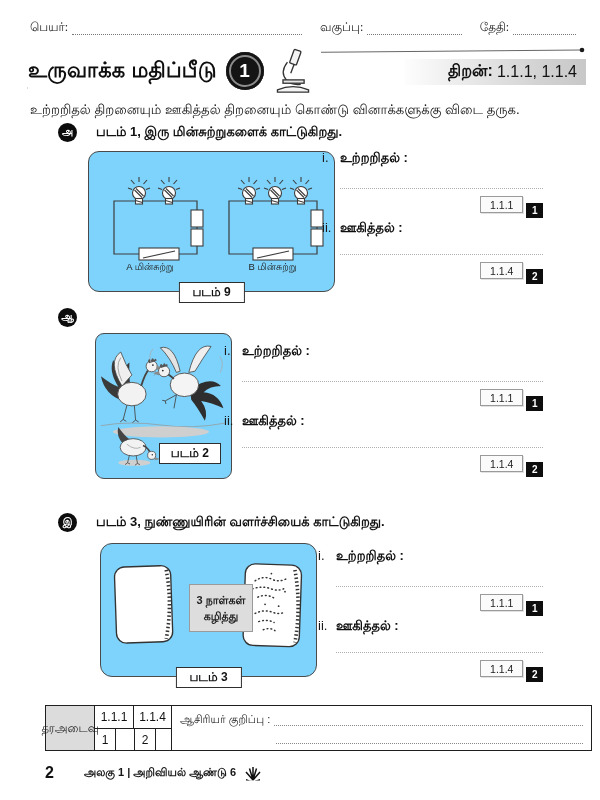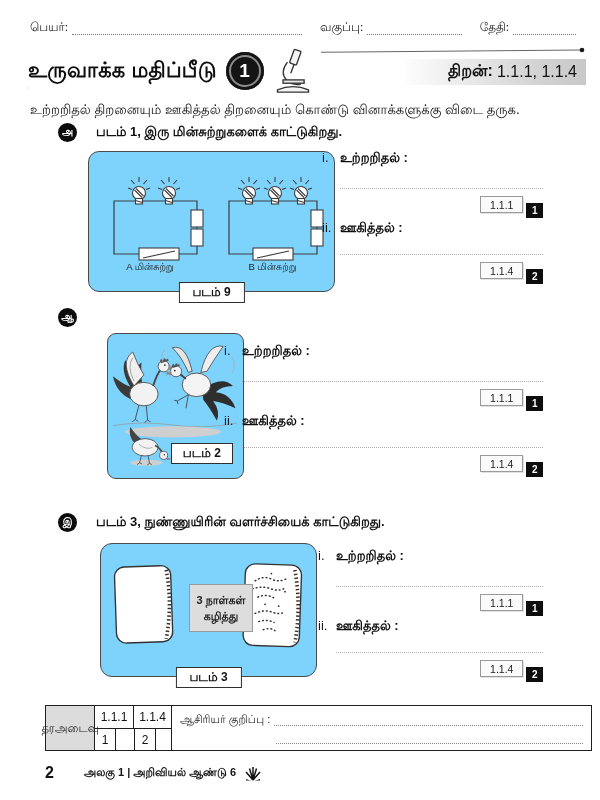--- a/index.html
+++ b/index.html
@@ -185,21 +185,21 @@
     <div class="badge" style="top:112px;">
       <span class="badge-code">1.1.4</span>
       <span class="badge-mark">2</span>
     </div>
   </div>
 
   <div class="q-head" style="left:58px;top:309px;right:20px;">
     <span class="qmark">ஆ</span>
   </div>
 
-  <div class="figure" style="left:95px;top:333px;width:135px;height:144px;border-radius:9px;margin-left:12px;">
+  <div class="figure" style="left:95px;top:333px;width:135px;height:144px;border-radius:9px;">
     <svg width="133" height="140" viewBox="0 0 215 226">
       <path d="M8 148 Q55 140 105 147 T 208 144" stroke="#999" stroke-width="1.2" fill="none"></path>
       <ellipse cx="105" cy="158" rx="78" ry="9" fill="#cfcfcf"></ellipse>
 
       <path d="M44 108 Q14 98 8 68 Q26 82 36 85 Q20 60 28 42 Q38 68 46 80 Q42 54 54 46 Q53 72 56 84 Z" fill="#3a3a3a"></path>
       <path d="M42 84 Q18 44 40 29 Q48 50 58 66 Z" fill="#efefef" stroke="#444" stroke-width="1.3"></path>
       <path d="M42 76 Q30 52 40 38" fill="none" stroke="#777" stroke-width="1"></path>
       <ellipse cx="58" cy="97" rx="23" ry="19" fill="#f2f2f2" stroke="#444" stroke-width="1.4"></ellipse>
       <path d="M73 84 Q79 64 87 55" stroke="#444" stroke-width="3" fill="#f2f2f2"></path>
       <circle cx="90" cy="52" r="9" fill="#f2f2f2" stroke="#444" stroke-width="1.3"></circle>

